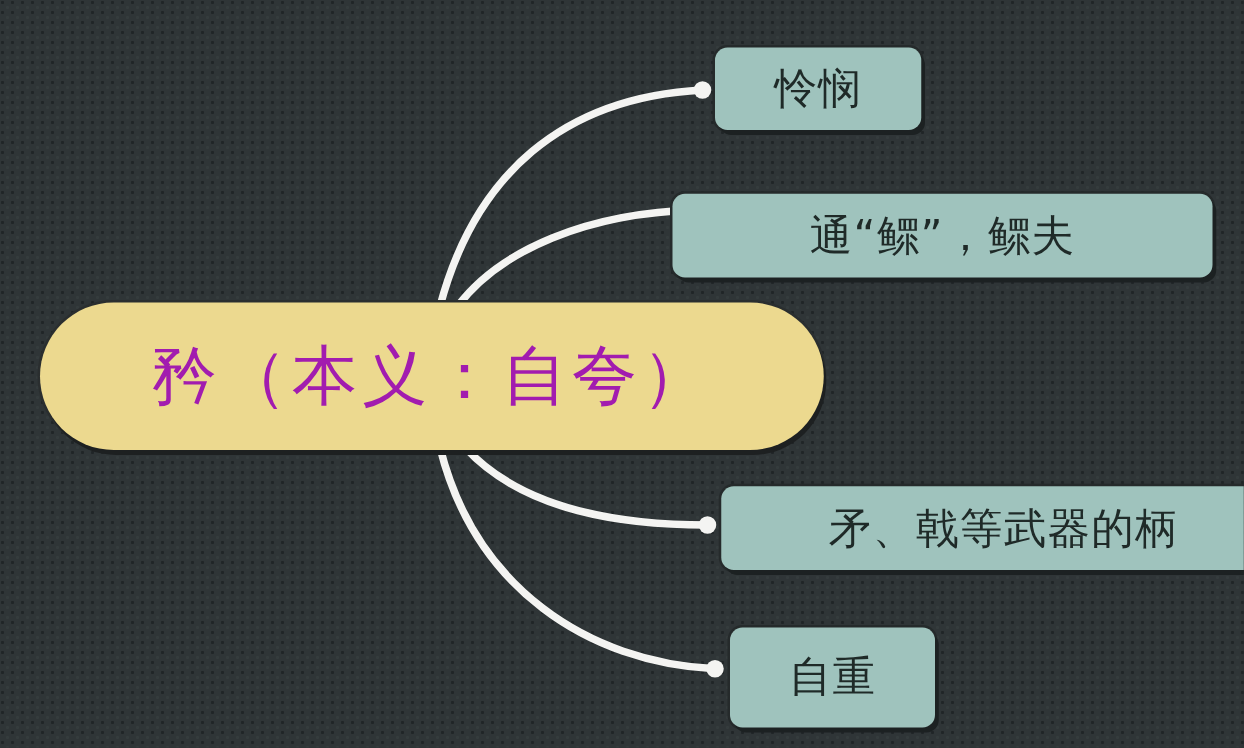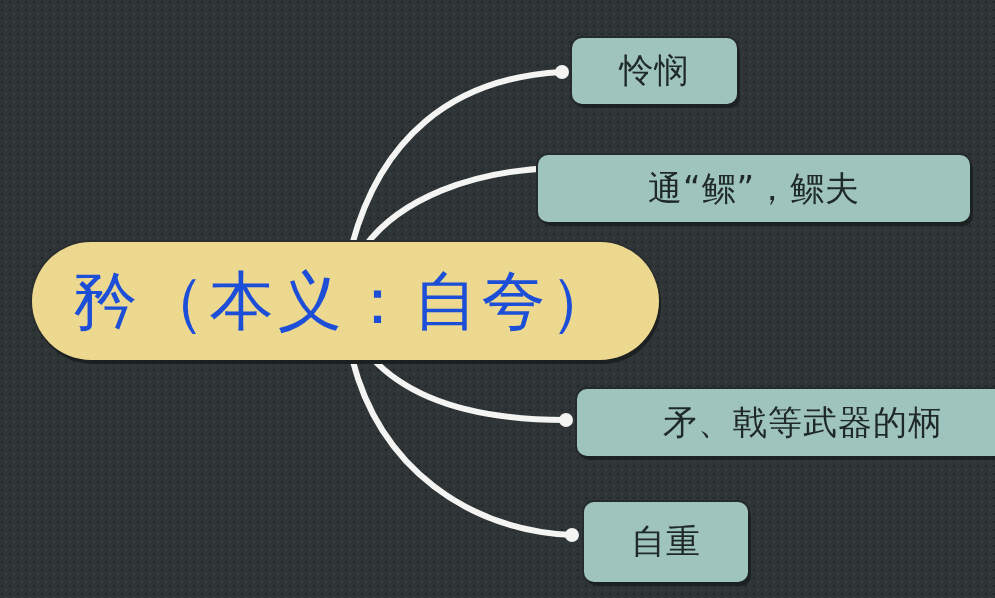--- a/index.html
+++ b/index.html
@@ -35,22 +35,22 @@
       z-index: 2;
       white-space: nowrap;
     }
     .central {
       left: 32px;
       top: 242px;
       width: 627px;
       height: 118px;
       border-radius: 59px;
       background: #ecd98f;
-      color: #1d4ed8;
-      font-size: 64px;
+      color: #a21caf;
+      font-size: 52px;
       letter-spacing: 4px;
       box-shadow: 2px 4px 0 #1d2021, 0 0 0 2px #2a2e2f;
     }
     .branch {
       background: #9fc3bd;
       color: #1f2a28;
       font-size: 34px;
       letter-spacing: 1px;
       border-radius: 10px;
       box-shadow: 3px 4px 0 #1c2122, 0 0 0 2px #252a2b;

